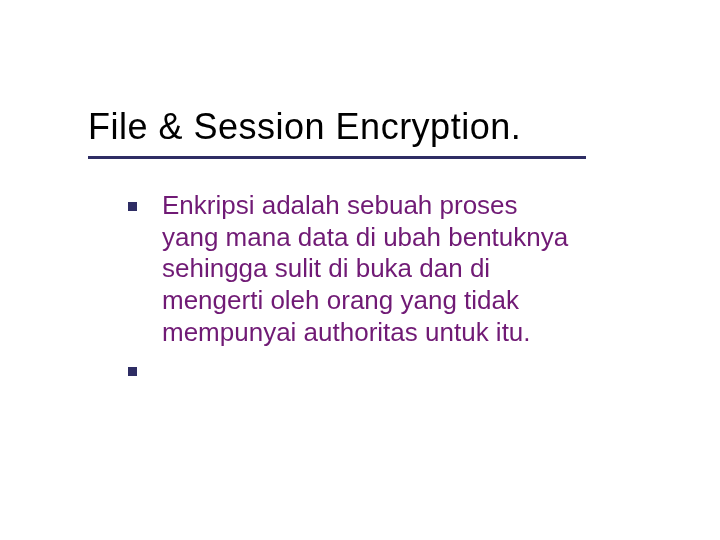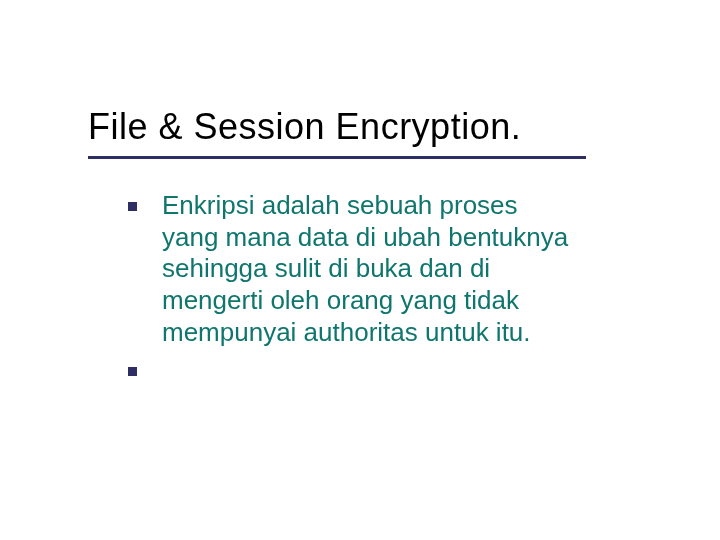--- a/index.html
+++ b/index.html
@@ -39,21 +39,21 @@
     left: 128px;
     top: 190px;
     right: 48px;
   }
   .bullet-item {
     position: relative;
     padding-left: 34px;
     font-size: 26px;
     line-height: 1.22;
     margin-bottom: 6px;
-    color: #0f766e;
+    color: #701a75;
   }
   .bullet-box {
     position: absolute;
     left: 0;
     top: 12px;
     width: 9px;
     height: 9px;
     background: #2e2d64;
   }
 </style>

